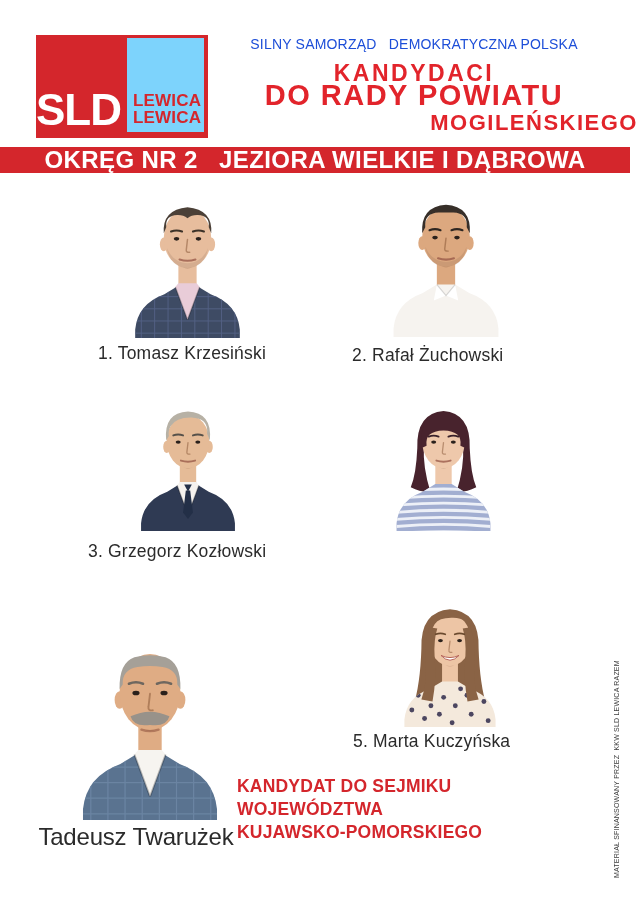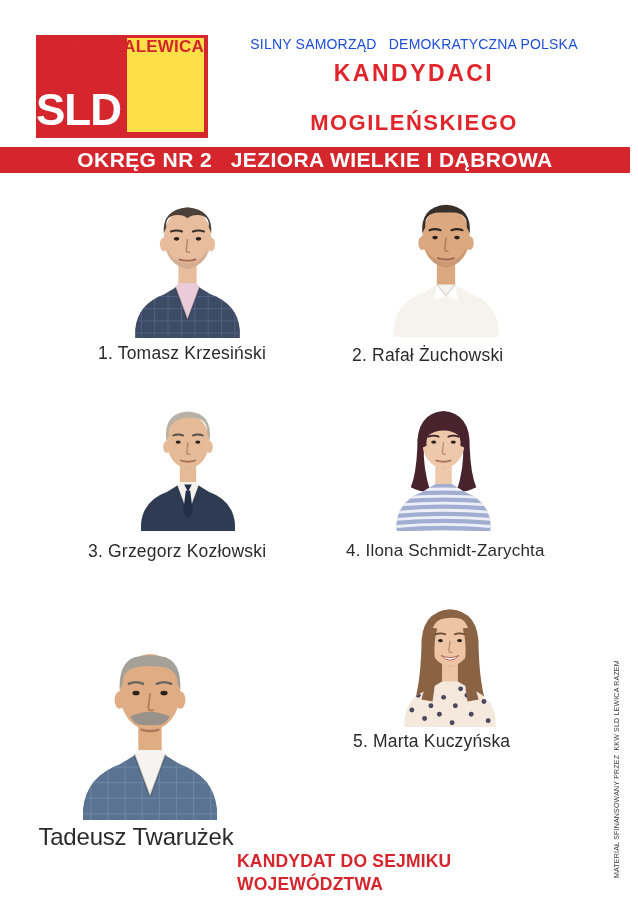--- a/index.html
+++ b/index.html
@@ -2,67 +2,68 @@
 <html style="--brand-red: #d4262c; --header-red: #e2242b; --text-dark: #2b2b2b;"><head>
 <meta charset="utf-8">
 <style>
   html,body{margin:0;padding:0}
   body{width:638px;height:900px;background:#ffffff;font-family:"Liberation Sans",sans-serif;position:relative;overflow:hidden}
   .poster{position:absolute;inset:0;background:#fff}
 
   
   .logo{position:absolute;left:36px;top:35px;width:172px;height:103px;background:var(--brand-red)}
   .logo-sld{position:absolute;left:0;bottom:10px;color:#fff;font-weight:bold;font-size:44px;line-height:.82;letter-spacing:-1px}
-  .logo-box{position:absolute;top:3px;right:4px;bottom:6px;left:91px;background:#fde047;display:flex;flex-direction:row;justify-content:flex-end;padding:0 0 5px 6px;box-sizing:border-box}
+  .logo-box{position:absolute;top:3px;right:4px;bottom:6px;left:91px;background:#7dd3fc;display:flex;flex-direction:column;justify-content:flex-end;padding:0 0 5px 6px;box-sizing:border-box}
   .logo-line{color:var(--brand-red);font-weight:bold;font-size:17px;line-height:1.04;letter-spacing:.2px}
 
   
   .tagline{position:absolute;left:200px;right:10px;top:36px;text-align:center;font-size:14px;color:#1d4ed8;white-space:pre;letter-spacing:.2px}
   .title1{position:absolute;left:190px;right:0;top:60px;text-align:center;color:var(--header-red);font-weight:bold;font-size:23px;letter-spacing:2.5px}
   .title2{position:absolute;left:190px;right:0;top:79px;text-align:center;color:var(--header-red);font-weight:bold;font-size:29px;letter-spacing:1.5px}
-  .title3{position:absolute;left:190px;right:0;top:110px;text-align:center;color:var(--header-red);font-weight:bold;font-size:22px;letter-spacing:1.5px}
-
-  .banner{position:absolute;left:0;right:8px;top:147px;height:26px;background:var(--brand-red);color:#fff;font-weight:bold;font-size:21px;text-align:center;line-height:26px;white-space:pre;letter-spacing:.4px}
+  .title3{position:absolute;left:190px;right:0;top:110px;text-align:right;color:var(--header-red);font-weight:bold;font-size:22px;letter-spacing:1.5px}
+
+  .banner{position:absolute;left:0;right:8px;top:147px;height:26px;background:var(--brand-red);color:#fff;font-weight:bold;font-size:24px;text-align:center;line-height:26px;white-space:pre;letter-spacing:.4px}
 
   
   .photo{position:absolute}
   .photo svg{width:100%;height:100%;display:block}
   .cap{position:absolute;font-weight:normal;color:var(--text-dark);font-size:17.5px;letter-spacing:.2px}
   #ph1{left:108px;top:192px;width:159px;height:146px}
   #ph2{left:385px;top:190px;width:122px;height:147px}
   #ph3{left:113px;top:400px;width:150px;height:131px}
   #ph4{left:380px;top:400px;width:127px;height:131px}
   #ph5{left:397px;top:580px;width:106px;height:147px}
   #ph6{left:63px;top:633px;width:174px;height:187px}
   #cap1{left:98px;top:343px;width:190px}
   #cap2{left:352px;top:345px;width:190px}
   #cap3{left:88px;top:541px;width:194px}
   #cap4{left:346px;top:541px;width:214px;font-size:17px}
   #cap5{left:353px;top:731px;width:190px}
 
   .sejmik-name{position:absolute;left:36px;top:823px;width:200px;text-align:center;font-weight:normal;font-size:24px;color:var(--text-dark);letter-spacing:-.2px}
-  .sejmik-label{position:absolute;left:237px;top:850px;width:345px;color:var(--brand-red);font-weight:bold;font-size:17.5px;line-height:1.3;letter-spacing:.2px}
+  .sejmik-label{position:absolute;left:237px;top:775px;width:345px;color:var(--brand-red);font-weight:bold;font-size:17.5px;line-height:1.3;letter-spacing:.2px}
 
   .funding{position:absolute;top:690px;right:25px;width:188px;height:10px;transform:rotate(-90deg);transform-origin:top right;font-size:7px;letter-spacing:.2px;color:#3c3c3c;white-space:pre}
 </style>
 </head>
 <body>
 
 <div class="poster">
 
   <div class="logo">
     <div class="logo-sld">SLD</div>
     <div class="logo-box">
       <div class="logo-line">LEWICA</div>
       <div class="logo-line">LEWICA</div>
     </div>
   </div>
 
   <div class="tagline">SILNY SAMORZĄD   DEMOKRATYCZNA POLSKA</div>
   <div class="title1">KANDYDACI</div>
+  <div class="title2">DO RADY POWIATU</div>
   <div class="title3">MOGILEŃSKIEGO</div>
 
   <div class="banner">OKRĘG NR 2   JEZIORA WIELKIE I DĄBROWA</div>
 
   <div id="ph1" class="photo">
       <svg viewBox="0 0 100 120" preserveAspectRatio="xMidYMax meet">
         <ellipse cx="30.5" cy="43" rx="3.2" ry="5.6" fill="#e7bd9d"></ellipse>
         <ellipse cx="69.5" cy="43" rx="3.2" ry="5.6" fill="#e7bd9d"></ellipse>
         <path d="M42.5,56 L42.5,80 L57.5,80 L57.5,56 Z" fill="#e7bd9d"></path>
         <path d="M42.5,58 Q50,68 57.5,58 L57.5,54 L42.5,54 Z" fill="rgba(90,50,30,0.18)"></path>
@@ -207,21 +208,20 @@
         <ellipse cx="41" cy="38.5" rx="2.3" ry="1.5" fill="#2a211c"></ellipse>
         <ellipse cx="59" cy="38.5" rx="2.3" ry="1.5" fill="#2a211c"></ellipse>
         <path d="M50,39 L49,47.5 Q48.6,49.8 51.8,49.6" stroke="rgba(120,70,40,0.45)" stroke-width="1.2" fill="none" stroke-linecap="round"></path>
         <path d="M41.5,52.5 Q50,61.5 58.5,52.5 Q50,56.5 41.5,52.5 Z" fill="#ffffff" stroke="#b26055" stroke-width="0.9"></path>
       </svg>
     </div>
 
   <div id="cap1" class="cap">1. Tomasz Krzesiński</div>
   <div id="cap2" class="cap">2. Rafał Żuchowski</div>
   <div id="cap3" class="cap">3. Grzegorz Kozłowski</div>
-  <div id="cap4" class="cap">4. Ilona Schmidt-Zarychta</div>
   <div id="cap5" class="cap">5. Marta Kuczyńska</div>
 
   <div id="ph6" class="photo">
       <svg viewBox="0 0 100 120" preserveAspectRatio="xMidYMax meet">
         <ellipse cx="30.5" cy="43" rx="3.2" ry="5.6" fill="#dfac84"></ellipse>
         <ellipse cx="69.5" cy="43" rx="3.2" ry="5.6" fill="#dfac84"></ellipse>
         <path d="M42.5,56 L42.5,80 L57.5,80 L57.5,56 Z" fill="#dfac84"></path>
         <path d="M42.5,58 Q50,68 57.5,58 L57.5,54 L42.5,54 Z" fill="rgba(90,50,30,0.18)"></path>
         <path d="M7,120 L7,113 Q9,92 31,84 L42.5,77 L57.5,77 L69,84 Q91,92 93,113 L93,120 Z" fill="#5a7390"></path>
         <clipPath id="cpsejmik-photo">
@@ -250,16 +250,17 @@
         <ellipse cx="41" cy="38.5" rx="2.3" ry="1.5" fill="#2a211c"></ellipse>
         <ellipse cx="59" cy="38.5" rx="2.3" ry="1.5" fill="#2a211c"></ellipse>
         <path d="M50,39 L49,47.5 Q48.6,49.8 51.8,49.6" stroke="rgba(120,70,40,0.45)" stroke-width="1.2" fill="none" stroke-linecap="round"></path>
         <path d="M37.5,53.5 Q50,47.5 62.5,53.5 Q60.5,60.5 50,59 Q39.5,60.5 37.5,53.5 Z" fill="#98928a"></path>
         <path d="M44.5,62 Q50,64 55.5,62" stroke="rgba(140,80,60,0.55)" stroke-width="1.5" fill="none" stroke-linecap="round"></path>
       </svg>
     </div>
   <div class="sejmik-name">Tadeusz Twarużek</div>
   <div class="sejmik-label">
     <div>KANDYDAT DO SEJMIKU WOJEWÓDZTWA</div>
+    <div>KUJAWSKO-POMORSKIEGO</div>
   </div>
 
   <div class="funding">MATERIAŁ SFINANSOWANY PRZEZ  KKW SLD LEWICA RAZEM</div>
 </div>
 
 </body></html>

